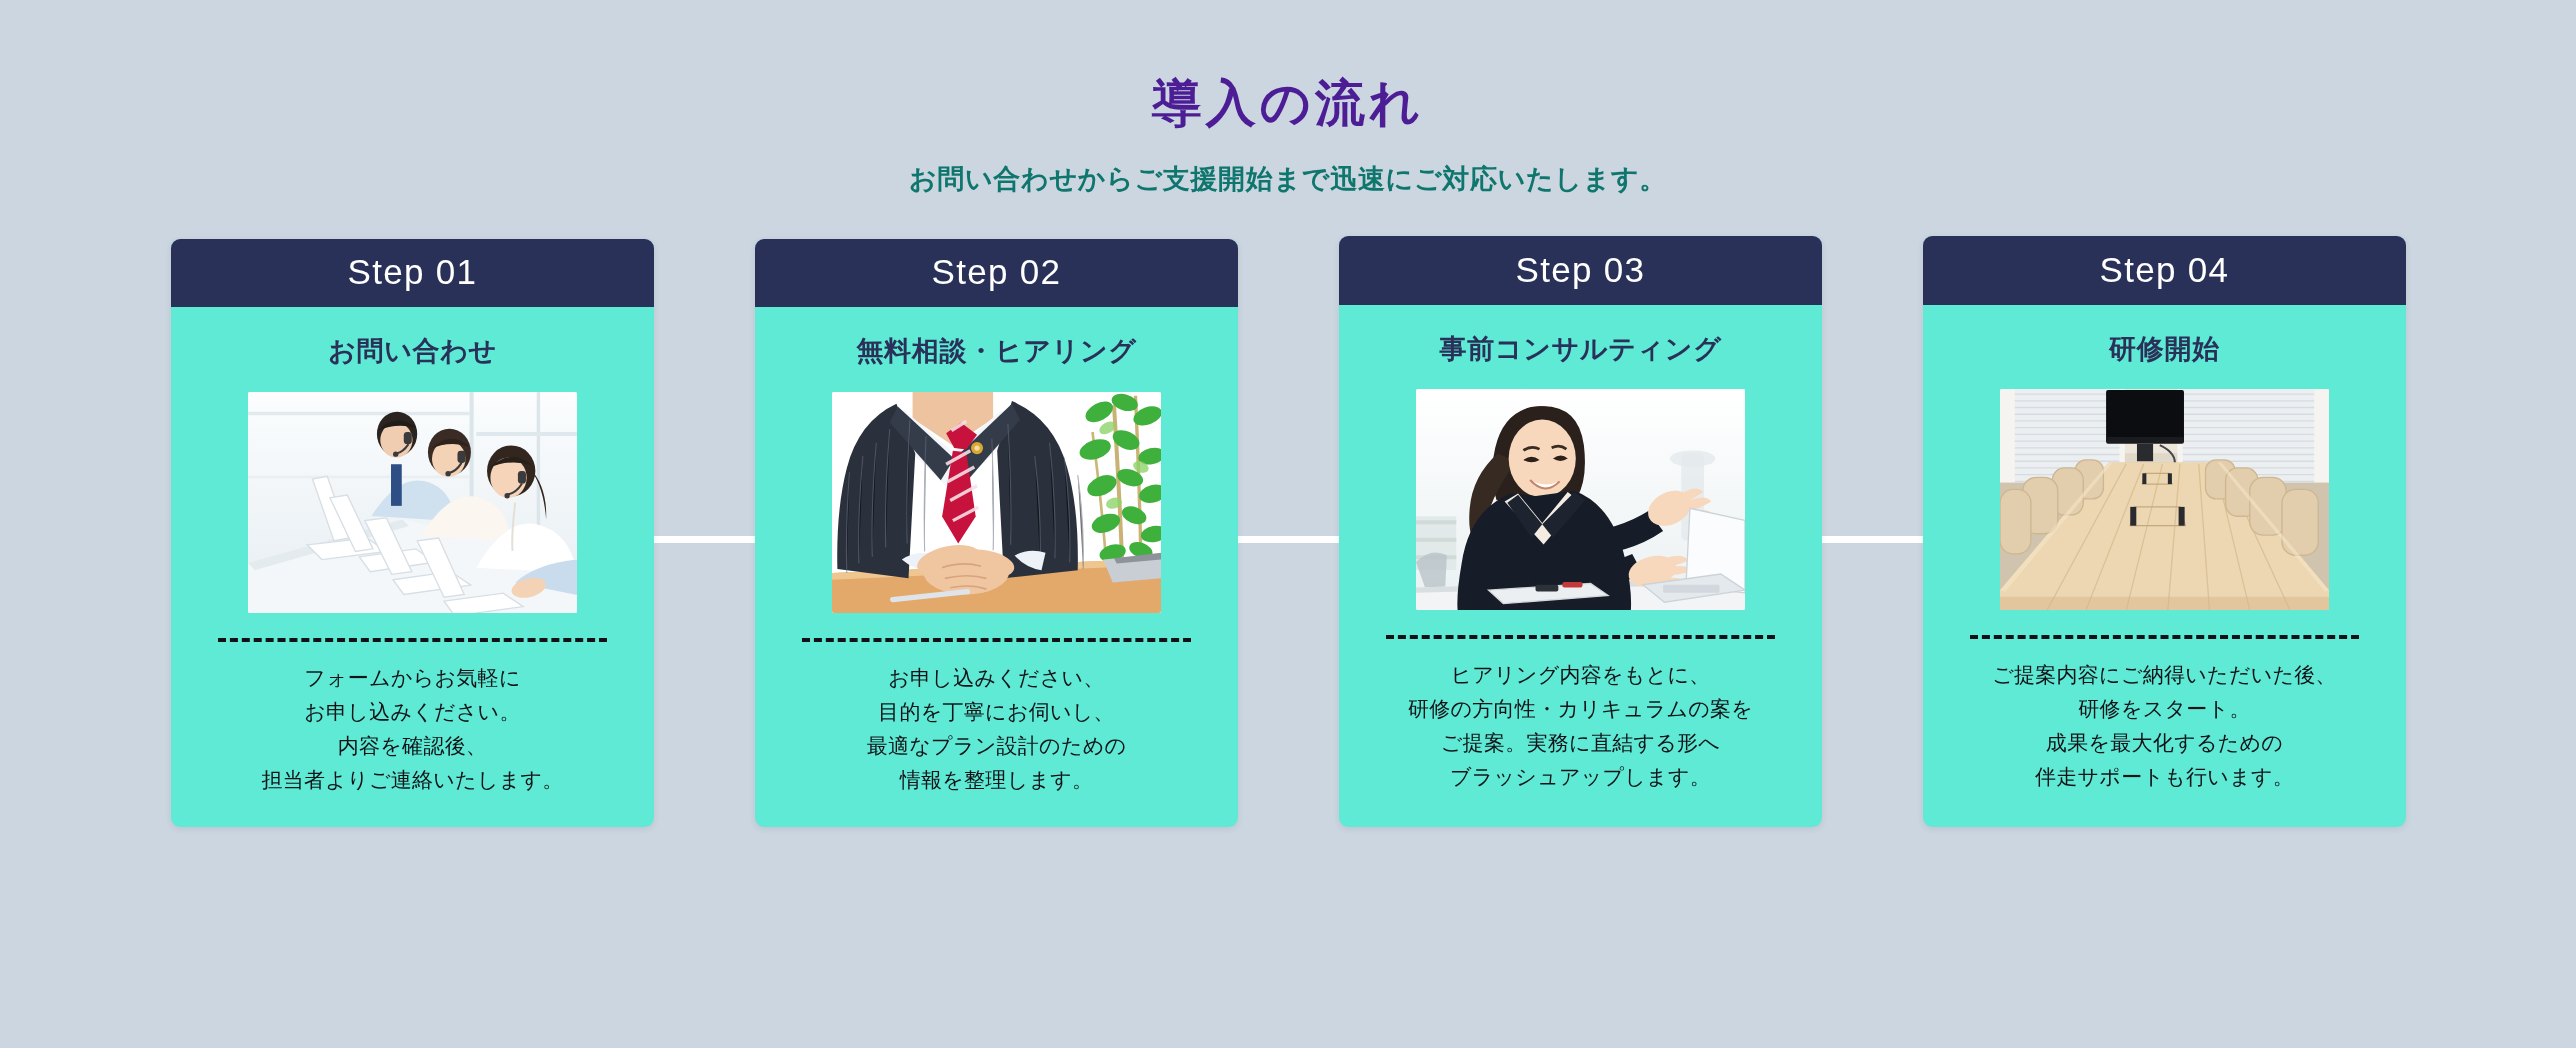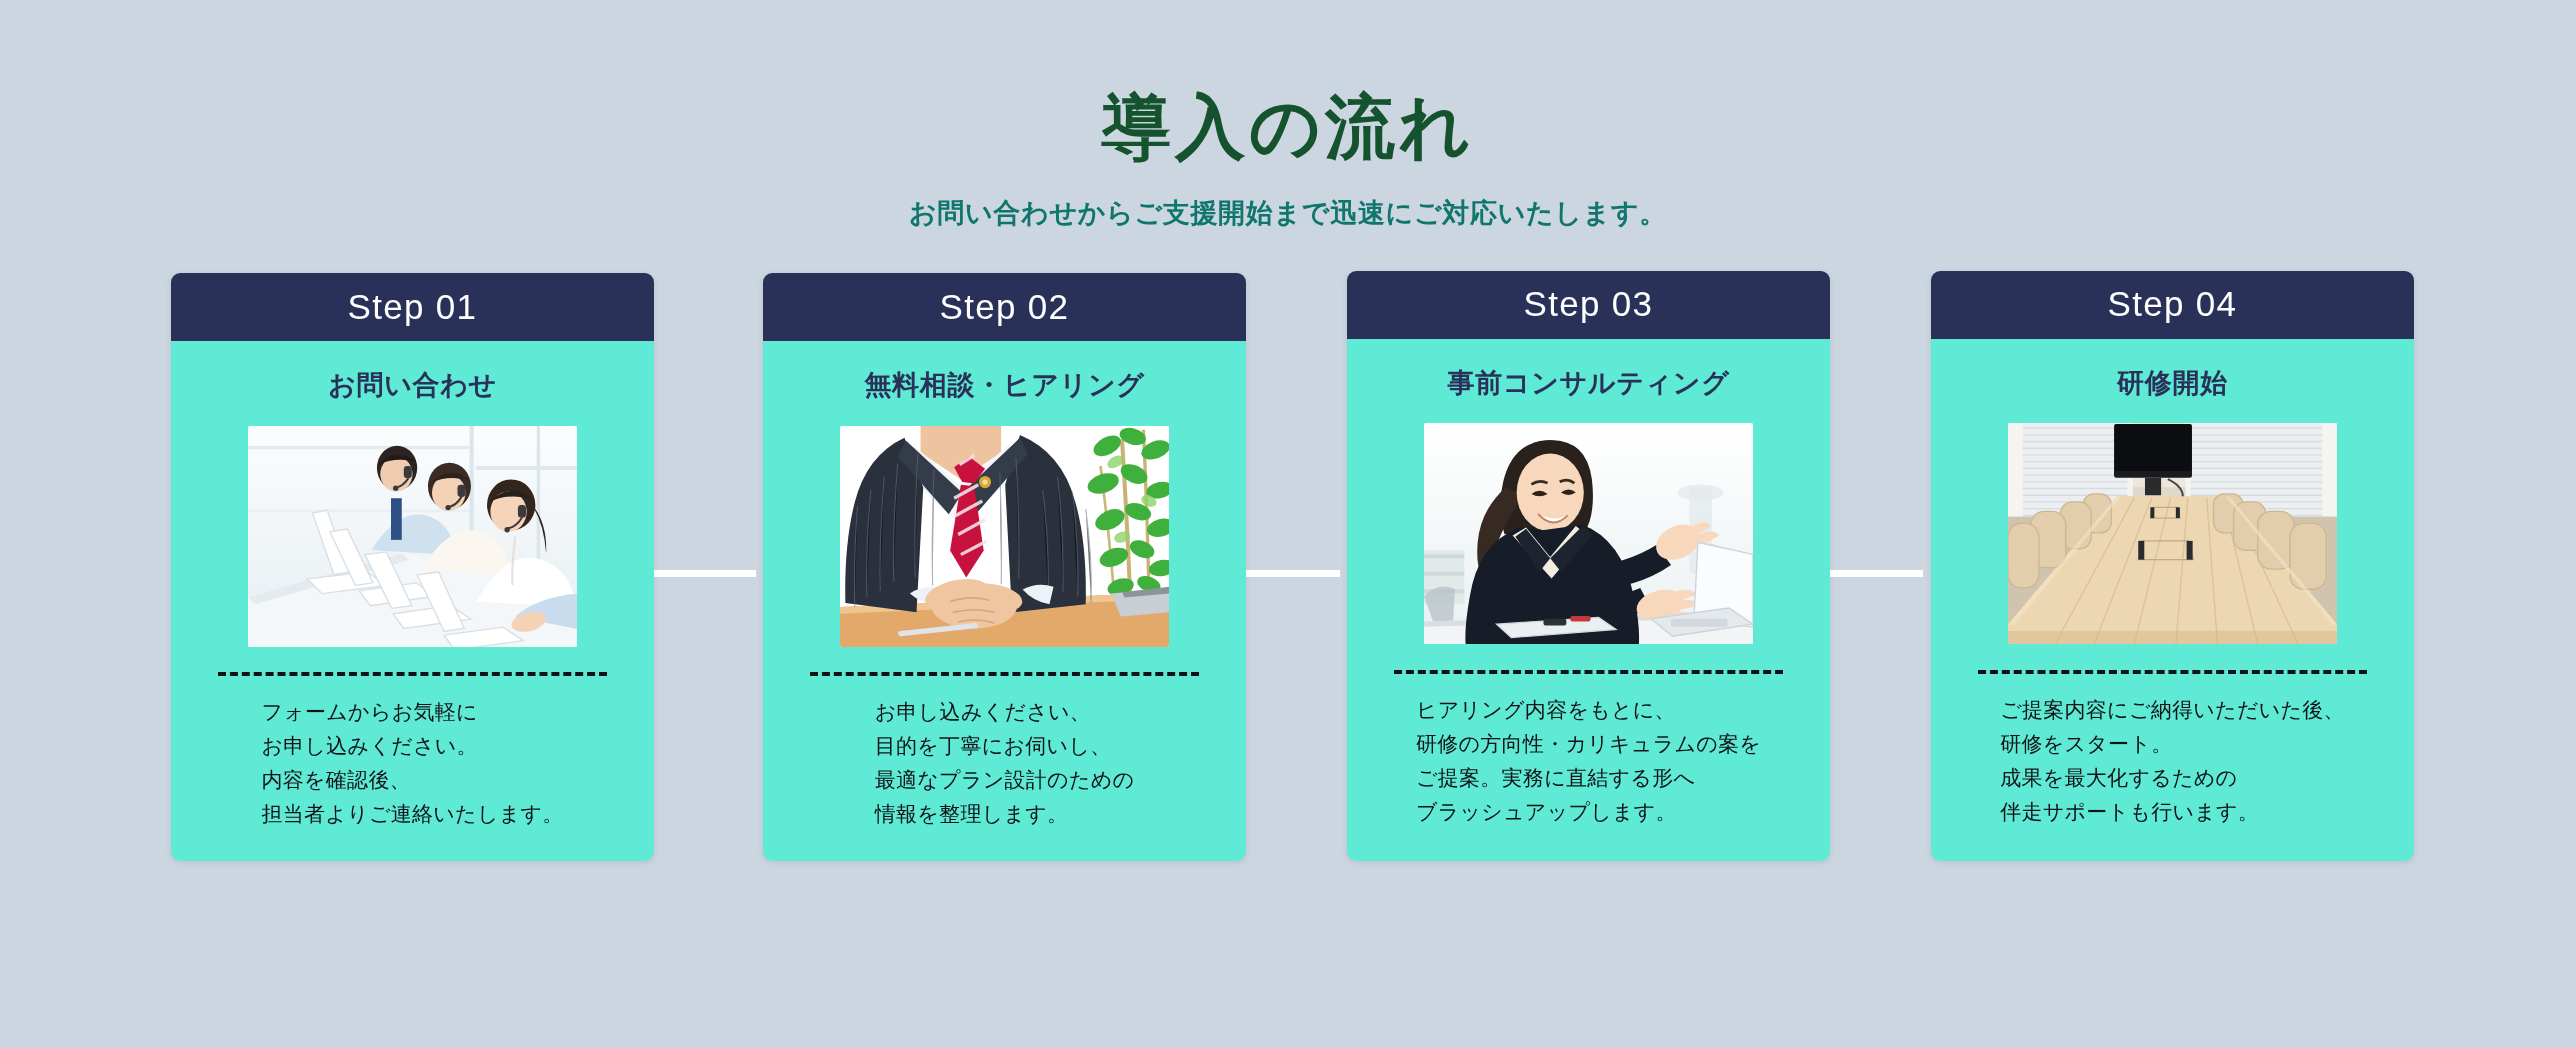--- a/index.html
+++ b/index.html
@@ -20,26 +20,26 @@
     width: 2576px;
     height: 1049px;
   }
 
   
   .header {
     padding-top: 72px;
     text-align: center;
   }
   .page-title {
-    font-size: 70px;
+    font-size: 50px;
     line-height: 1.06;
     font-weight: 700;
-    color: #14532d;
+    color: #4c1d95;
     letter-spacing: 4px;
-    margin: 18px;
+    margin: 5px;
   }
   .page-subtitle {
     margin: 31px 0 0 0;
     font-size: 27px;
     font-weight: 700;
     color: #0f766e;
     letter-spacing: 0.7px;
   }
 
   
@@ -118,31 +118,31 @@
 
   .card-divider {
     margin-top: 25.5px;
     width: 389px;
     border-top: 4px dashed #111217;
   }
 
   .card-body {
     margin-top: 19px;
     margin-bottom: 29.5px;
-    text-align: left;
+    text-align: center;
     font-size: 21px;
     line-height: 1.62;
     color: #121318;
     letter-spacing: 0.3px;
   }
   .card-body .line { display: block; white-space: nowrap; }
 
   
   .step-0 { margin-top: 0px; }
-  .step-1 { margin-top: 0px; margin-left: 8px; }
+  .step-1 { margin-top: 0px; }
   .step-2 { margin-top: -2.7px; }
   .step-3 { margin-top: -2.7px; }
 </style>
 </head>
 <body>
 
 <div class="page">
 
   <div class="header">
     <h1 class="page-title">導入の流れ</h1>

